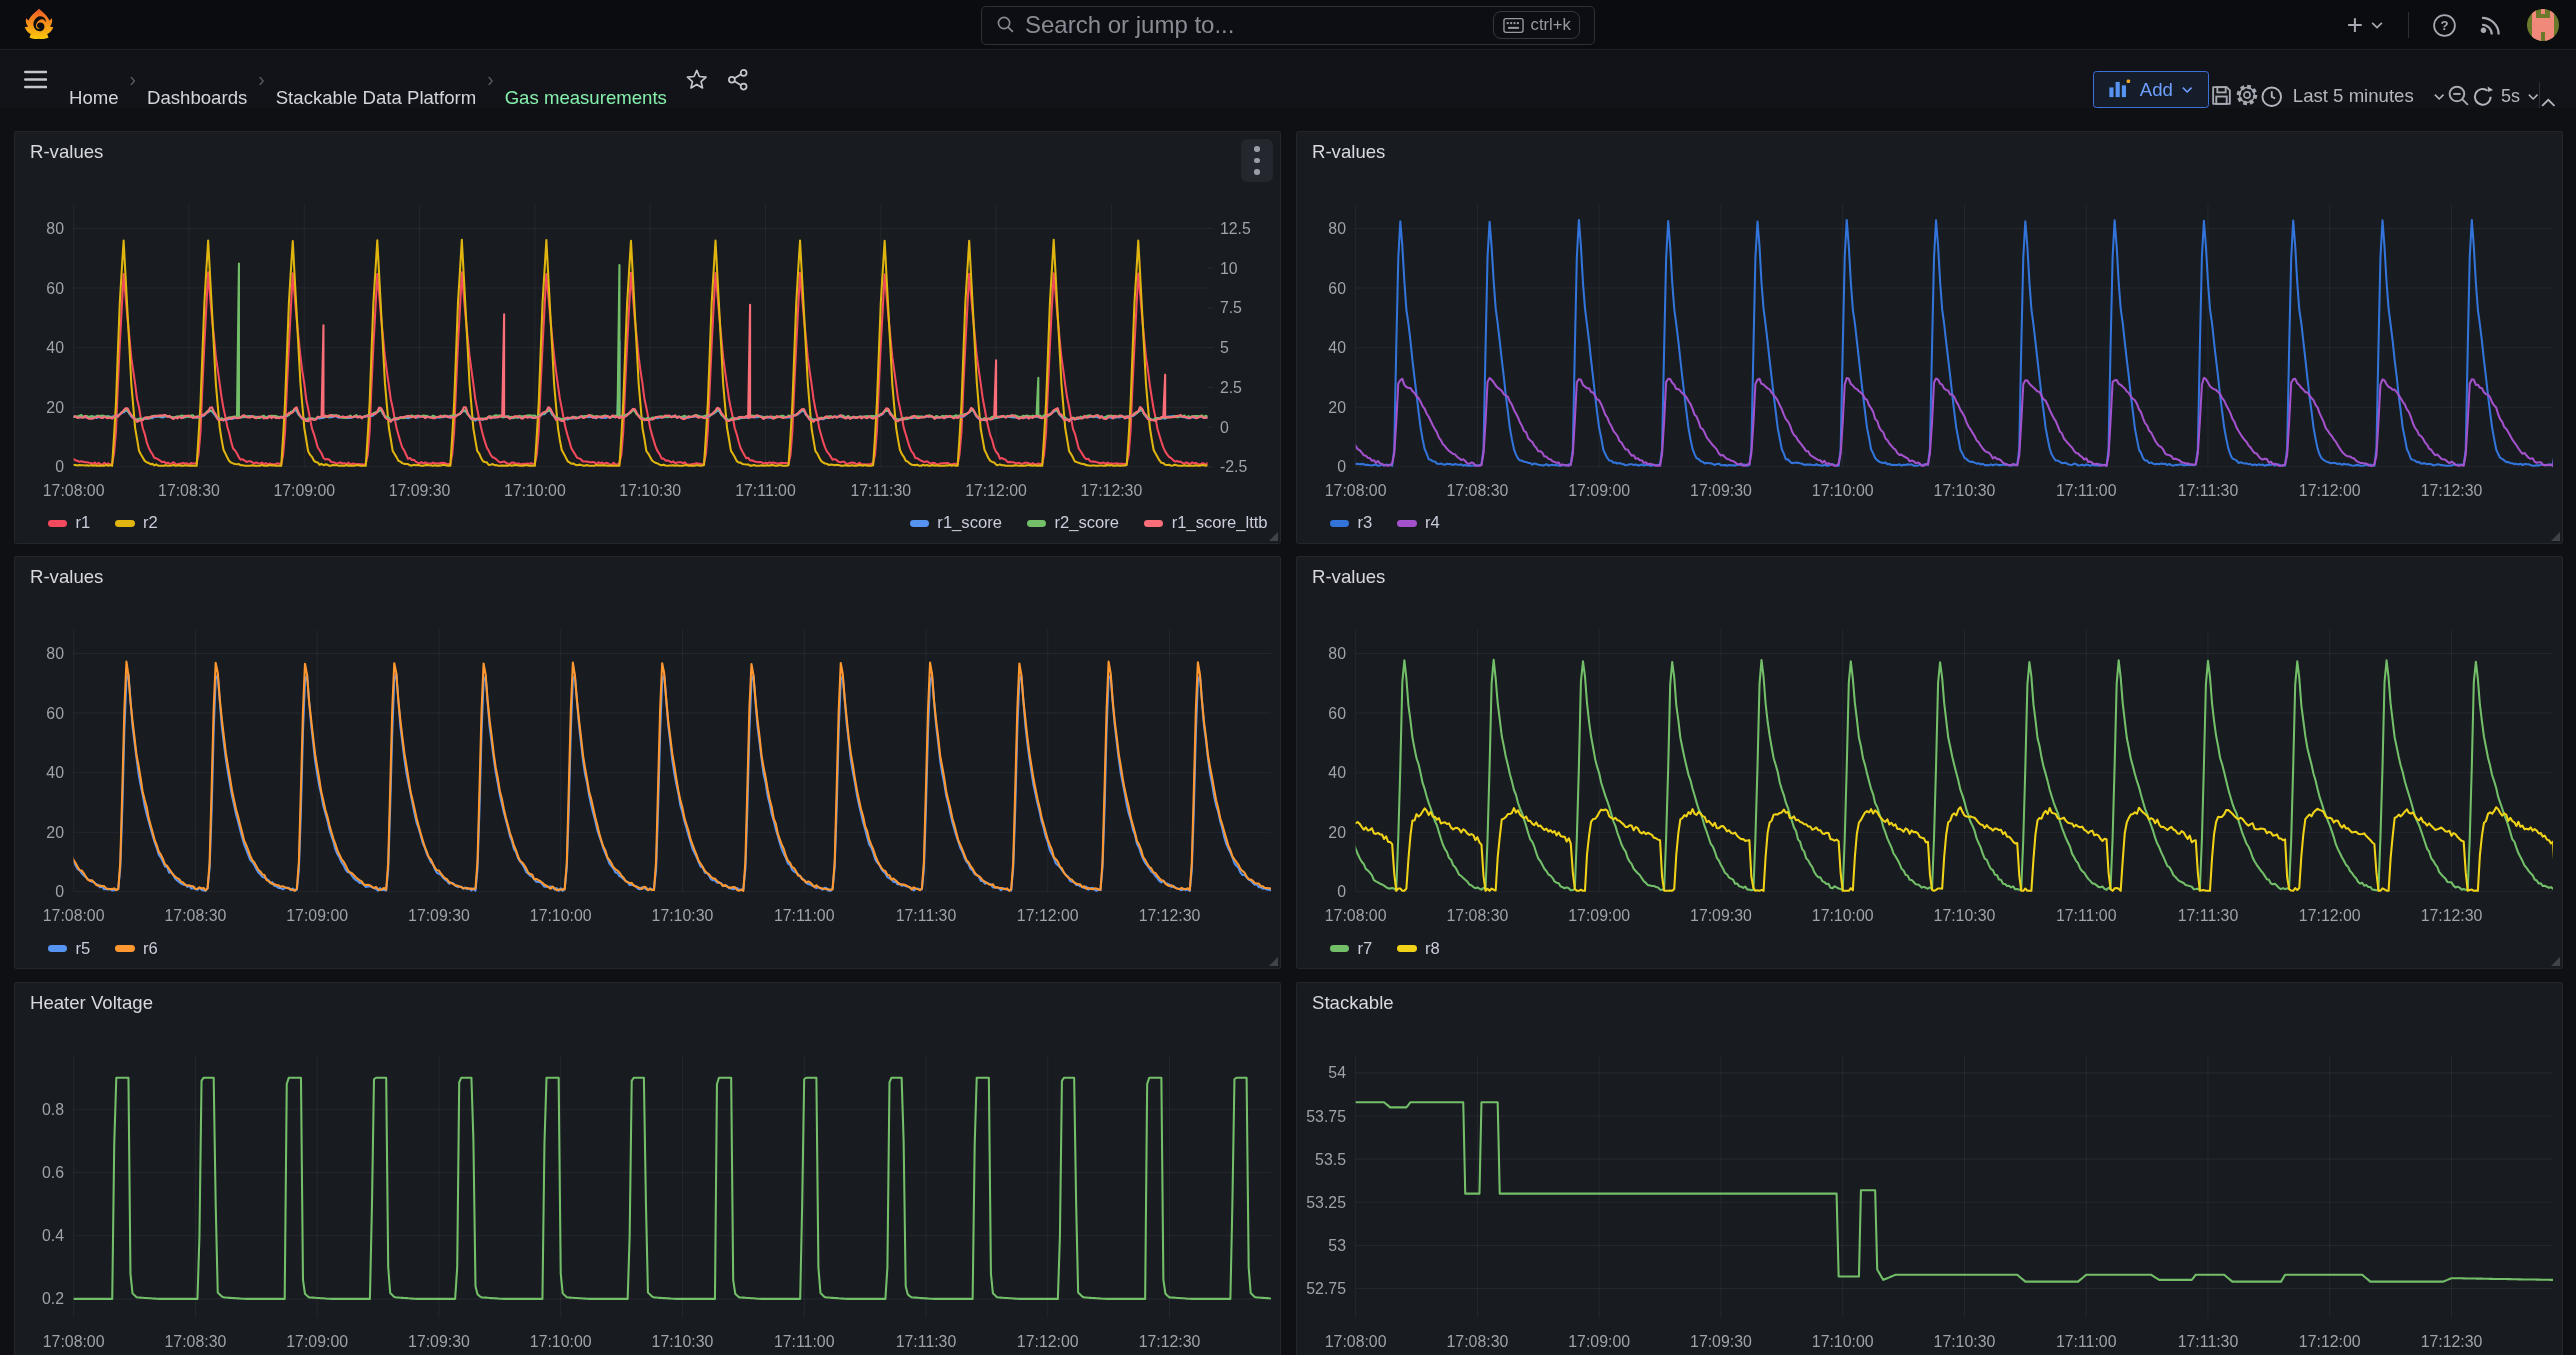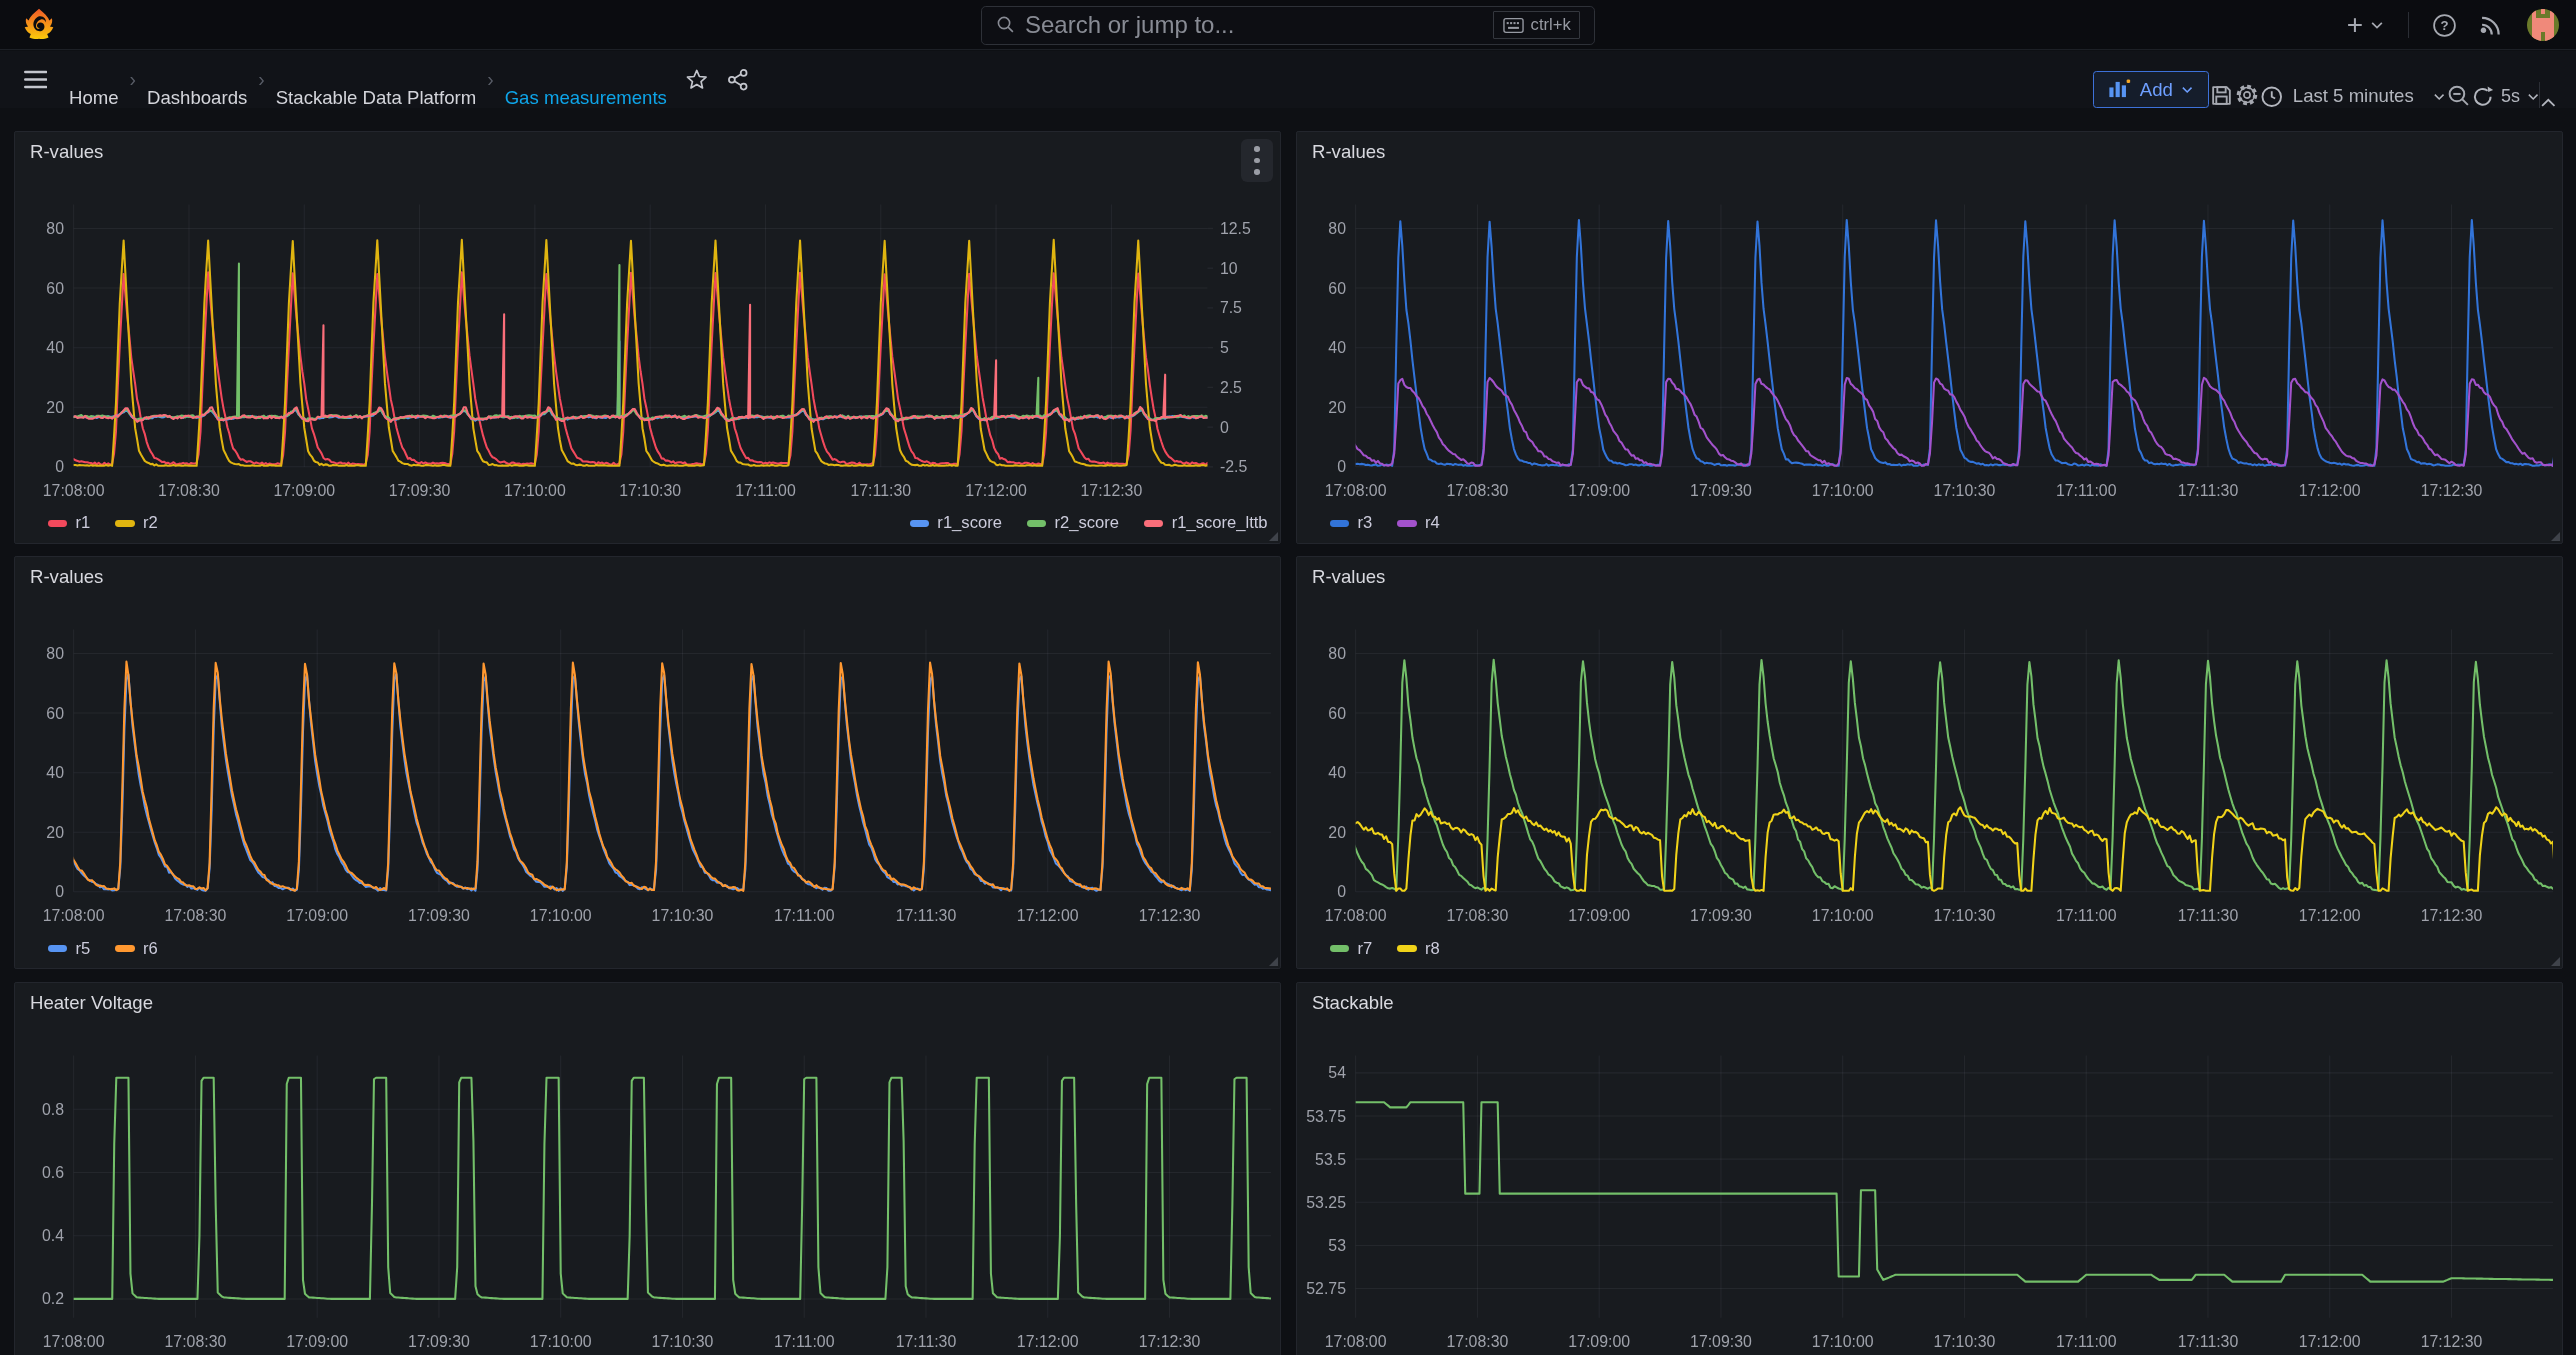--- a/index.html
+++ b/index.html
@@ -11,32 +11,32 @@
             background:#0b0c10; border-bottom:0.7px solid #1d2026;
             display:flex; align-items:center; }
   .logo { width:30px; height:33px; margin-left:23.5px; }
   .search-box { position:absolute; left:981px; top:5.5px; width:614px; height:39px;
                 background:#0d0e13; border:0.7px solid #2e3138; border-radius:4.8px;
                 display:flex; align-items:center; padding:0 14px; }
   .search-box input { flex:1; background:transparent; border:none; outline:none;
                       color:#c9cad2; font-size:24px; font-family:inherit; }
   .search-box input::placeholder { color:#888b94; }
   .kbd-badge { display:flex; align-items:center; gap:7px; border:0.7px solid #34373e;
-               border-radius:1px; padding:2.8px 8.3px; color:#979aa3; font-size:16.6px; }
+               border-radius:8px; padding:2.8px 8.3px; color:#979aa3; font-size:16.6px; }
   .top-right { position:absolute; right:16.6px; top:0; height:50px; display:flex; align-items:center; gap:23.5px; }
   .icon-btn { display:flex; align-items:center; justify-content:center; color:#a6a9b1; cursor:pointer; }
   .v-divider { width:0.7px; height:26px; background:#2b2e35; }
   .avatar { width:32px; height:32px; border-radius:50%; overflow:hidden; }
 
   
   .toolbar { position:absolute; top:51px; left:0; width:2576px; height:57px;
              background:#111318; display:flex; align-items:center; }
   .crumbs { display:flex; align-items:center; margin-left:69px; font-size:18.6px; gap:11px; }
   .crumb { color:#d4d5db; cursor:pointer;margin-top:36px; }
-  .crumb.current { color:#0ea5e9; cursor:default; }
+  .crumb.current { color:#86efac; cursor:default; }
   .crumb-sep { color:#585c66; font-size:19.3px; }
   .hamburger { position:absolute; left:23.5px; }
   .crumb-icons { display:flex; align-items:center; gap:18px; margin-left:18px; }
   .tb-right { position:absolute; right:19.3px; height:57px; display:flex; align-items:flex-end; }
   .add-btn { display:flex; align-items:center; gap:8.3px; height:37px; padding:0 14px;
              border:0.7px solid #3d71d9; border-radius:3.4px; color:#6e9fff; font-size:18.6px;
              background:rgba(61,113,217,0.10); cursor:pointer; }
   .time-widget { display:flex; align-items:center; gap:9.7px; color:#b3b6be; font-size:18.6px; cursor:pointer; }
   .refresh-widget { display:flex; align-items:center; gap:7px; color:#b3b6be; font-size:18px; cursor:pointer; }
 

